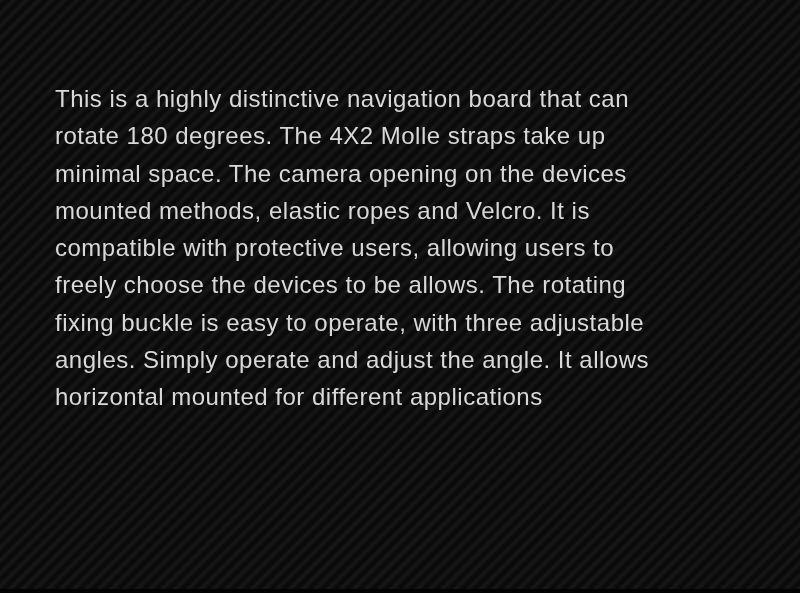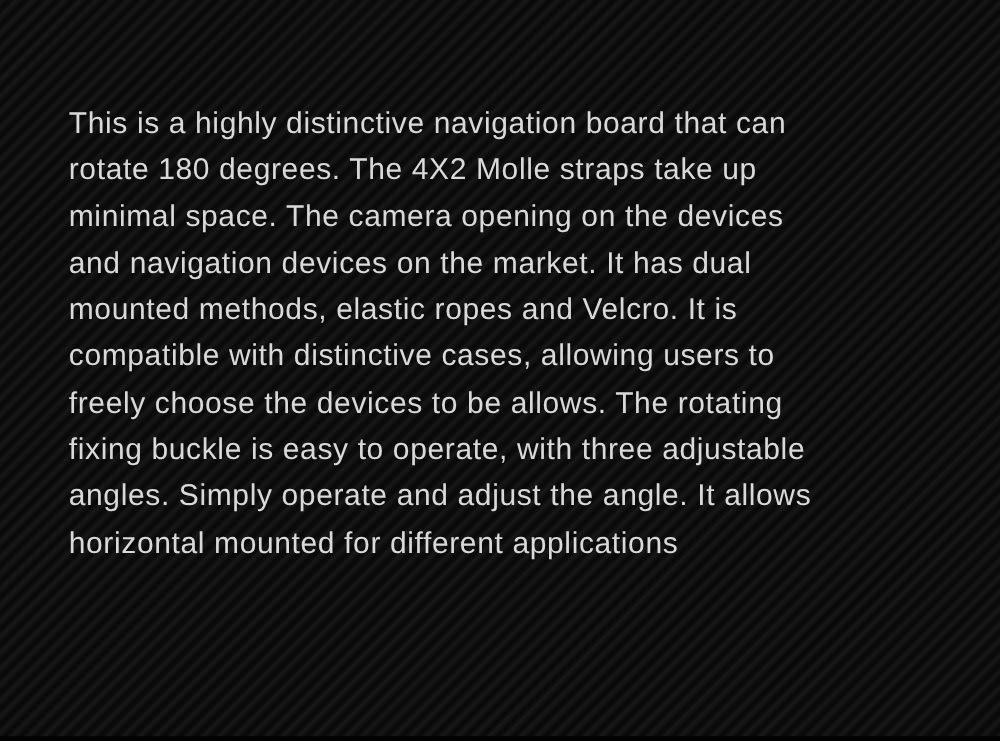--- a/index.html
+++ b/index.html
@@ -60,22 +60,21 @@
   }
 </style>
 </head>
 <body>
 
 <div class="panel">
   <div class="description">
     <div class="line">This is a highly distinctive navigation board that can</div>
     <div class="line">rotate 180 degrees. The 4X2 Molle straps take up</div>
     <div class="line">minimal space. The camera opening on the devices</div>
-    <div class="line">and navigation devices on the market. It has dual</div>
     <div class="line">mounted methods, elastic ropes and Velcro. It is</div>
-    <div class="line">compatible with distinctive cases, allowing users to</div>
+    <div class="line">compatible with protective users, allowing users to</div>
     <div class="line">freely choose the devices to be allows. The rotating</div>
     <div class="line">fixing buckle is easy to operate, with three adjustable</div>
     <div class="line">angles. Simply operate and adjust the angle. It allows</div>
     <div class="line">horizontal mounted for different applications</div>
   </div>
   <div class="bottom-edge"></div>
 </div>
 
 </body></html>

